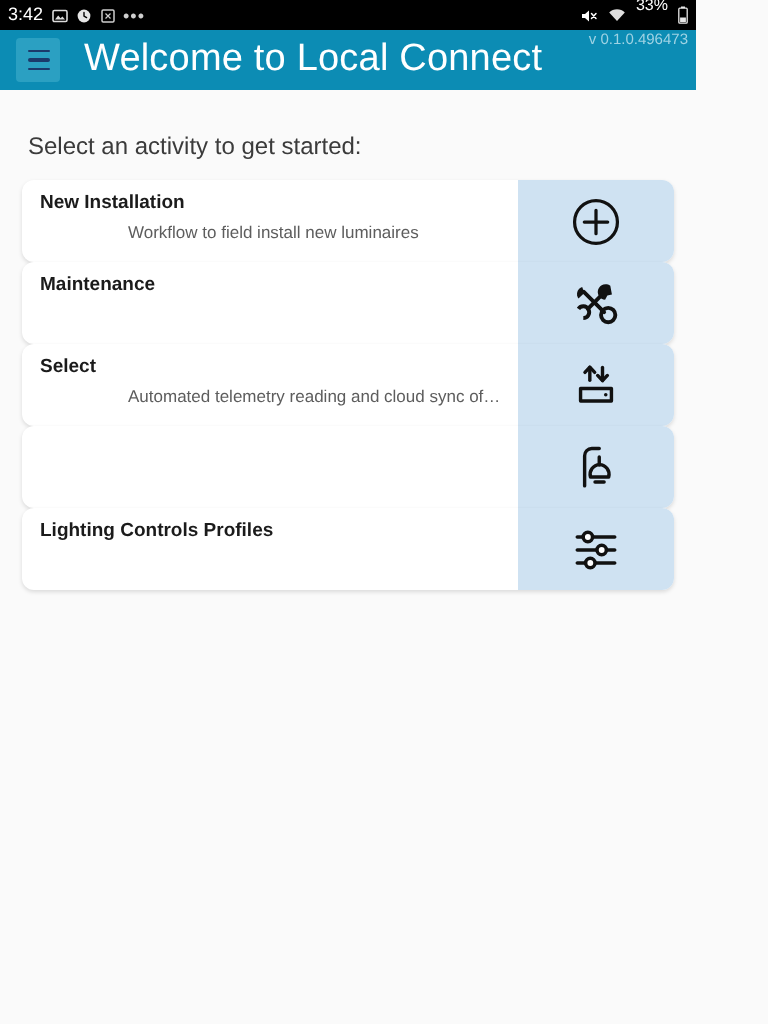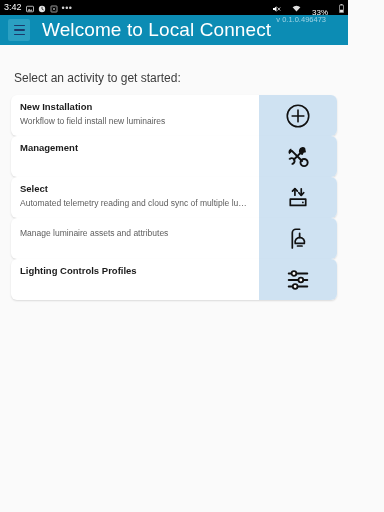--- a/index.html
+++ b/index.html
@@ -18,21 +18,21 @@
 
   
   .statusbar {
     height:15px;
     background:#000000;
     display:flex; align-items:center;
     padding:0 4px;
     flex:0 0 auto;
   }
   .sb-left { display:flex; align-items:center; gap:4px; }
-  .sb-right { display:flex; align-items:flex-end; gap:11px; margin-left:auto; }
+  .sb-right { display:flex; align-items:flex-start; gap:5px; margin-left:auto; }
   .sb-time {
     color:#ffffff; font-size:9px; line-height:9px;
     letter-spacing:0px; font-family:"Liberation Sans", sans-serif;
   }
   .sb-pct {
     color:#ffffff; font-size:8px; line-height:8px;
   }
   .sb-ico { display:block; }
   .sb-dots {
     color:#cfcfcf; font-size:9px; line-height:6px; letter-spacing:0.5px;
@@ -62,28 +62,28 @@
   }
   .appbar-title {
     color:#ffffff;
     font-size:19px;
     line-height:14px;
     margin-left:12px;
     letter-spacing:0.1px;
   }
   .version {
     position:absolute;
-    right:22px; top:1px;
+    right:4px; top:1px;
     color:#9fd3e4;
     font-size:7.5px;
     line-height:8px;
   }
 
   
-  .content { flex:1 1 auto; padding:12px 11px; }
+  .content { flex:1 1 auto; padding:7px 11px; }
   .subtitle {
     color:#3b3b3b;
     font-size:12px;
     line-height:14px;
     margin:14px 0 10px 3px;
   }
 
   .card-list { display:flex; flex-direction:column; }
 
   .card {
@@ -113,20 +113,21 @@
     text-overflow:ellipsis;
   }
   .card-sub {
     margin-top:4px;
     font-size:8.5px;
     line-height:10px;
     color:#5d5d5d;
     white-space:nowrap;
     overflow:hidden;
     text-overflow:ellipsis;
+    margin-left:44px;
   }
   .card-icon {
     flex:0 0 78px;
     width:78px;
     background:#cfe2f2;
     display:flex; align-items:center; justify-content:center;
   }
   .card-icon svg { display:block; }
 </style>
 </head>
@@ -203,21 +204,21 @@
         <div class="card-icon">
           <svg width="26" height="26" viewBox="0 0 32 32">
             <circle cx="16" cy="16" r="13.2" fill="none" stroke="#111111" stroke-width="2"></circle>
             <path d="M16 8.8 V23.2 M8.8 16 H23.2" stroke="#111111" stroke-width="2" stroke-linecap="round"></path>
           </svg>
         </div>
       </div>
 
       <div class="card">
         <div class="card-text">
-          <div class="card-title">Management</div>
+          <div class="card-title">Maintenance</div>
         </div>
         <div class="card-icon">
           <svg width="26" height="26" viewBox="0 0 32 32">
             <g stroke="#111111" stroke-width="2.4" stroke-linecap="round" fill="none">
               <path d="M8.5 8.5 L21 21"></path>
               <path d="M22.5 7.5 L11 19"></path>
             </g>
             <path d="M7.5 5.5 A4.6 4.6 0 0 0 5.2 12.6 L8.8 9.2 Z" fill="#111111"></path>
             <path d="M24.8 4.8 a4.8 4.8 0 1 0 -3.2 8.6 l1.4 -2.6 2.8 -0.6 z" fill="#111111"></path>
             <circle cx="23.5" cy="22.8" r="4.4" fill="none" stroke="#111111" stroke-width="2.4"></circle>
@@ -240,21 +241,20 @@
               <path d="M17 9.5 L20 12.7 L23 9.5"></path>
               <path d="M6.5 17.5 H25.5 V25.2 H6.5 Z"></path>
             </g>
             <circle cx="22" cy="21.4" r="1.1" fill="#111111"></circle>
           </svg>
         </div>
       </div>
 
       <div class="card">
         <div class="card-text">
-          <div class="card-sub">Manage luminaire assets and attributes</div>
         </div>
         <div class="card-icon">
           <svg width="26" height="26" viewBox="0 0 32 32">
             <g stroke="#111111" stroke-width="2.1" fill="none" stroke-linecap="round" stroke-linejoin="round">
               <path d="M9 27 V8.4 a4.4 4.4 0 0 1 4.4 -4.4 H18"></path>
               <path d="M18 9.2 V14"></path>
               <path d="M12.6 21.5 a6 6 0 0 1 5.6 -7.6 a6 6 0 0 1 5.6 7.6 Z"></path>
               <path d="M15.4 24.6 H21"></path>
             </g>
           </svg>

